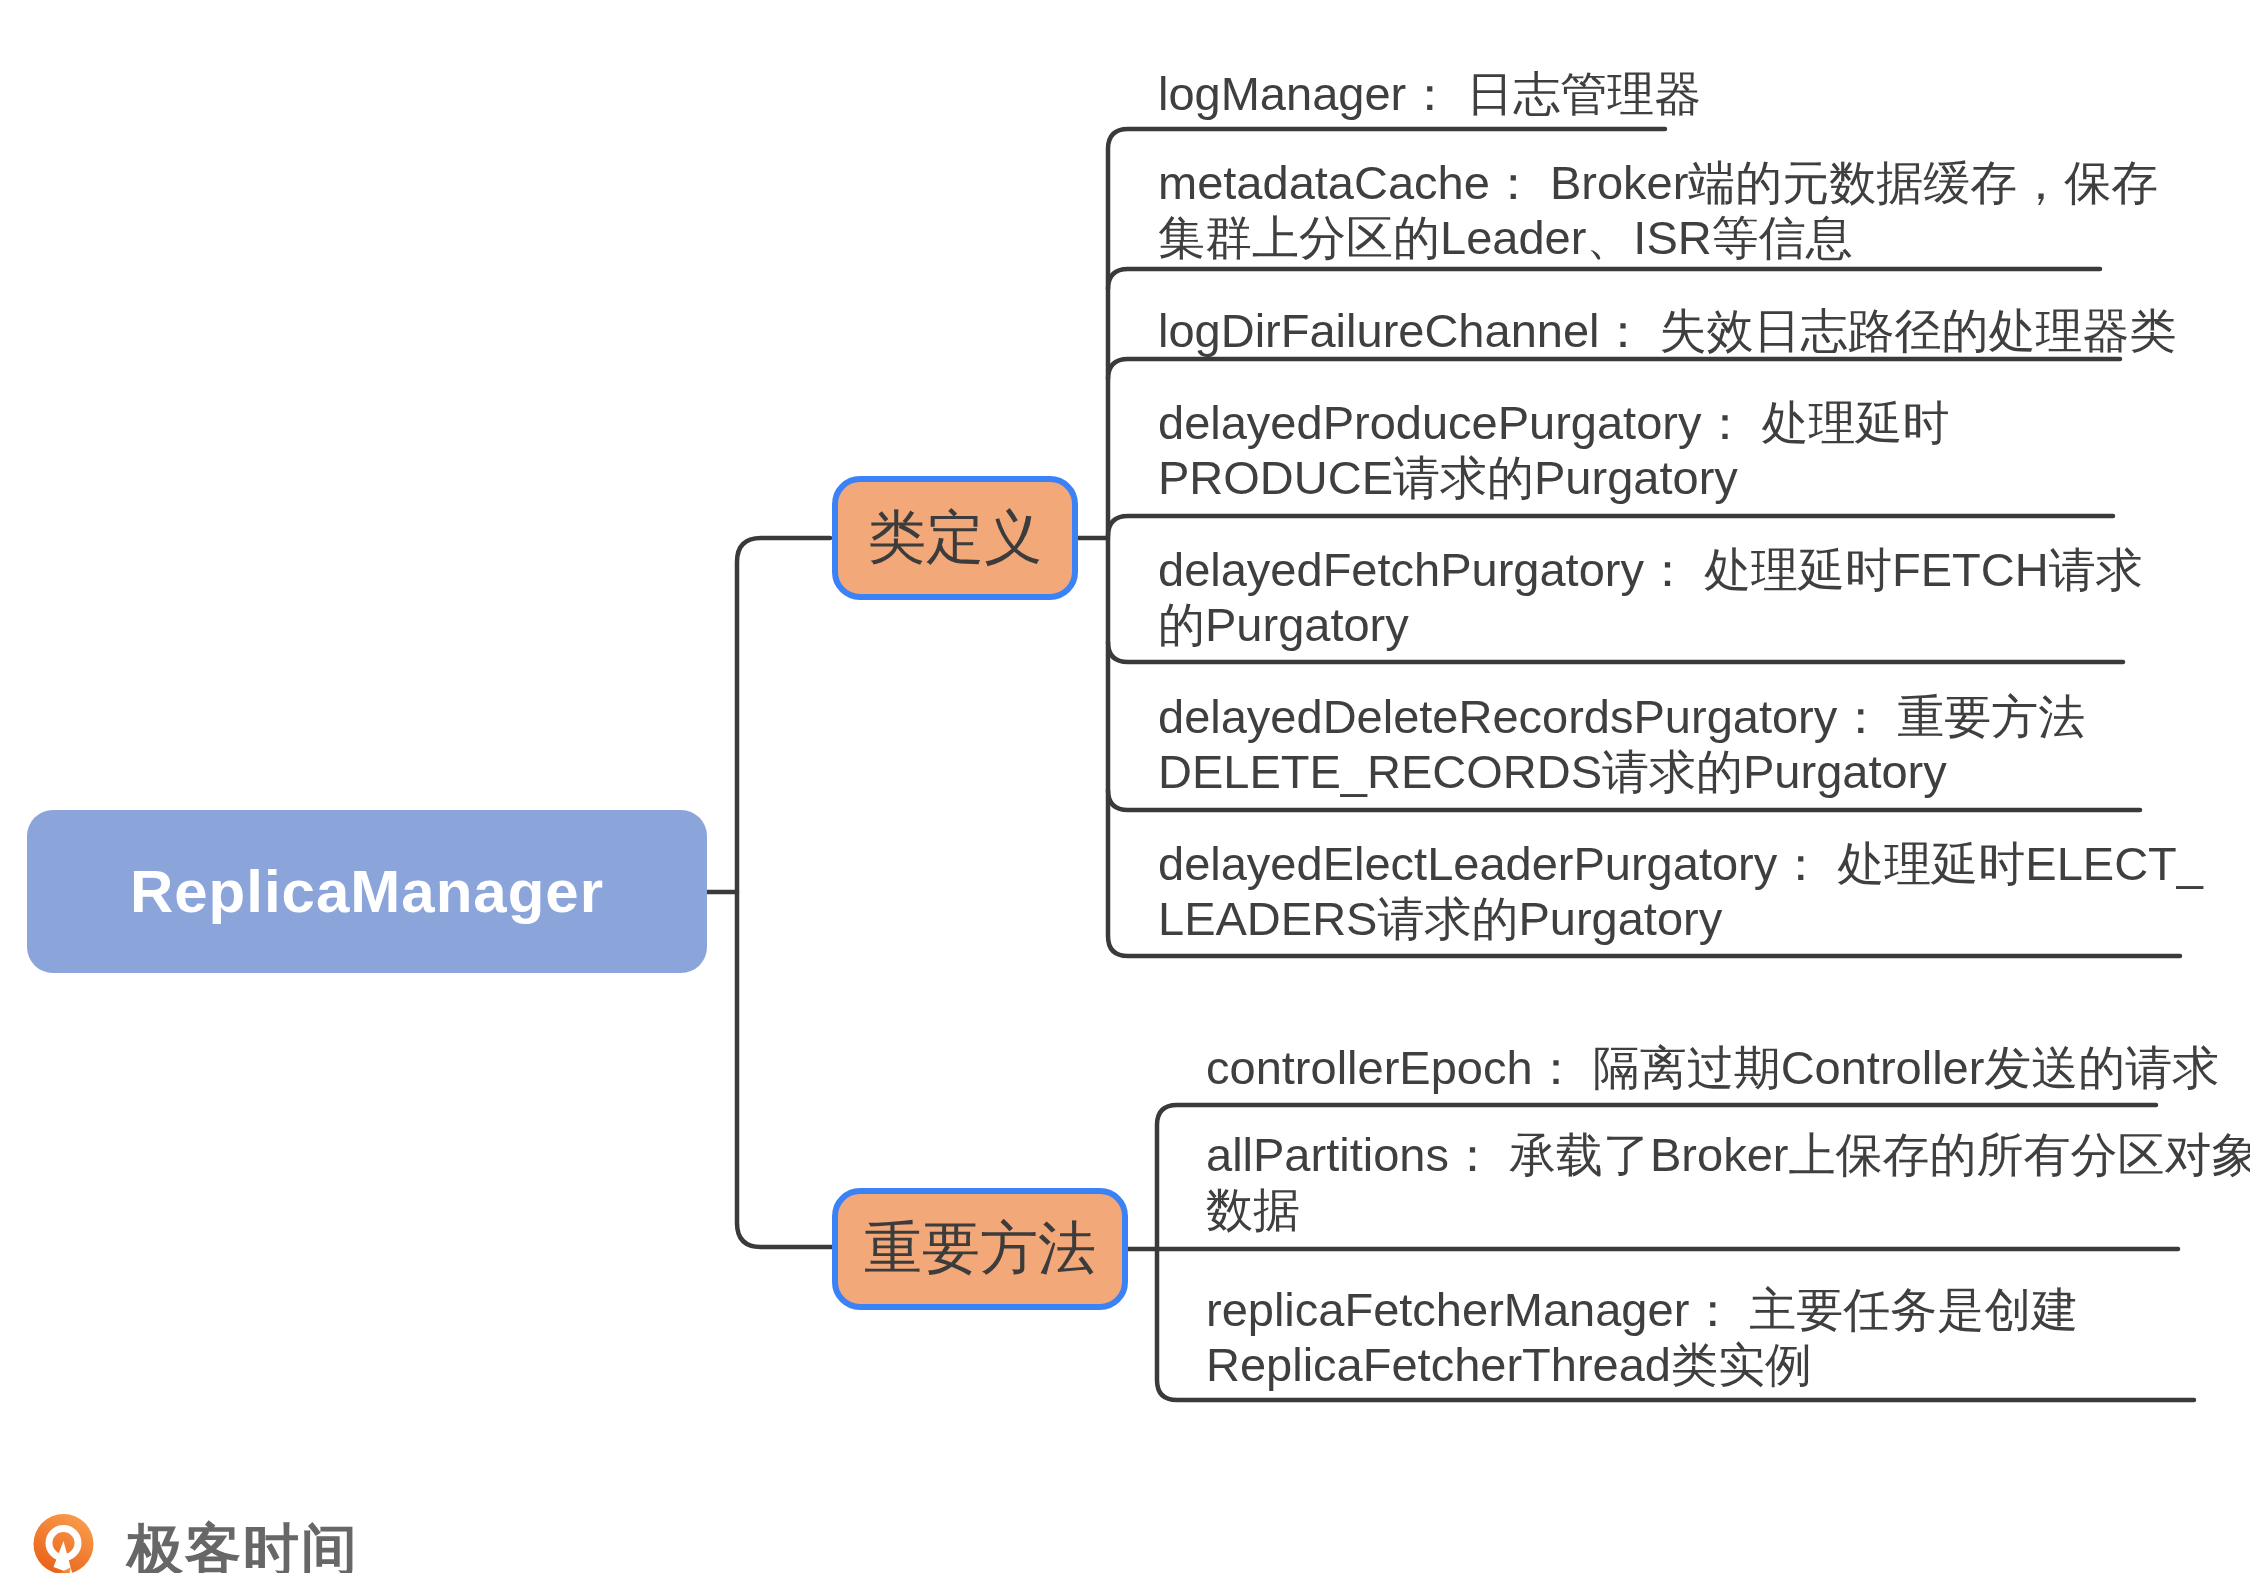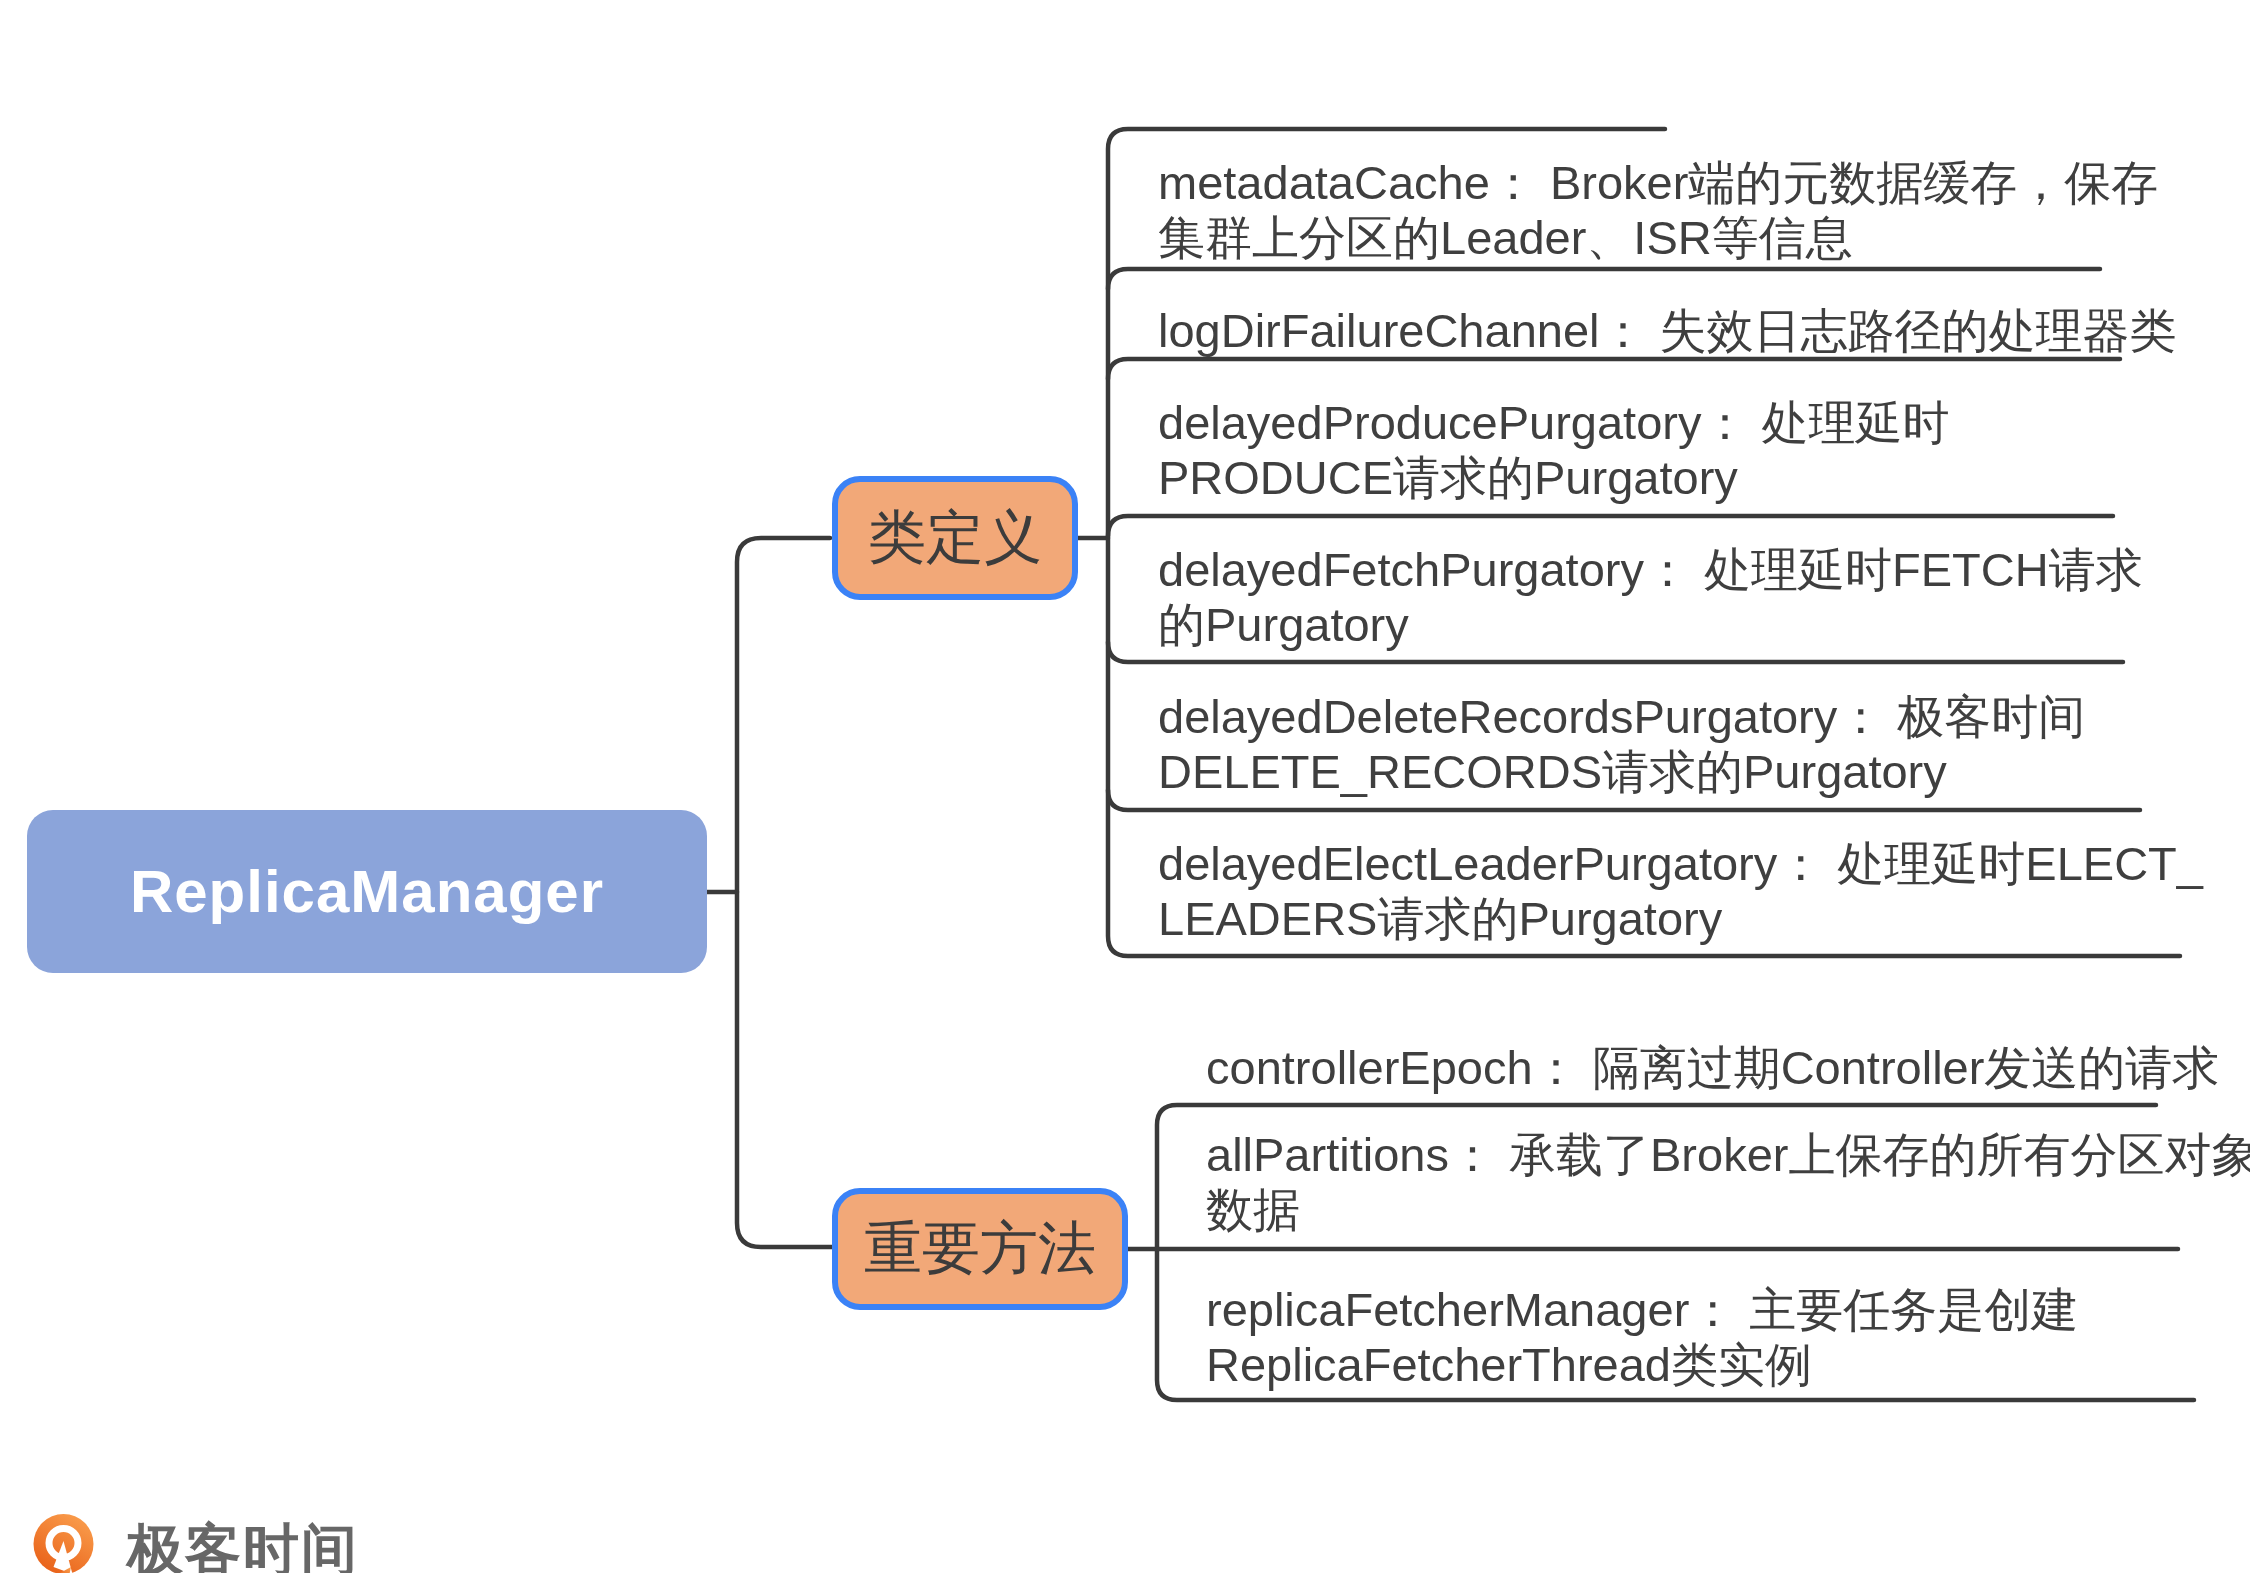--- a/index.html
+++ b/index.html
@@ -73,28 +73,29 @@
     <path d="M 2156 1105 H 1177 Q 1157 1105 1157 1125 V 1380 Q 1157 1400 1177 1400 H 2194"></path>
 
     <path d="M 1126 1249 H 2178"></path>
   </svg>
 
   <div class="node root-node">ReplicaManager</div>
 
   <div class="node branch-node branch-classdef">类定义</div>
   <div class="node branch-node branch-methods">重要方法</div>
 
+  <div class="leaf g1" style="top:66px">logManager： 日志管理器</div>
   <div class="leaf g1" style="top:155px">metadataCache： Broker端的元数据缓存，保存
 集群上分区的Leader、ISR等信息</div>
   <div class="leaf g1" style="top:303px">logDirFailureChannel： 失效日志路径的处理器类</div>
   <div class="leaf g1" style="top:395px">delayedProducePurgatory： 处理延时
 PRODUCE请求的Purgatory</div>
   <div class="leaf g1" style="top:542px">delayedFetchPurgatory： 处理延时FETCH请求
 的Purgatory</div>
-  <div class="leaf g1" style="top:689px">delayedDeleteRecordsPurgatory： 极客时间
+  <div class="leaf g1" style="top:689px">delayedDeleteRecordsPurgatory： 重要方法
 DELETE_RECORDS请求的Purgatory</div>
   <div class="leaf g1" style="top:836px">delayedElectLeaderPurgatory： 处理延时ELECT_
 LEADERS请求的Purgatory</div>
 
   <div class="leaf g2" style="top:1040px">controllerEpoch： 隔离过期Controller发送的请求</div>
   <div class="leaf g2" style="top:1127px">allPartitions： 承载了Broker上保存的所有分区对象
 数据</div>
   <div class="leaf g2" style="top:1282px">replicaFetcherManager： 主要任务是创建
 ReplicaFetcherThread类实例</div>
 

